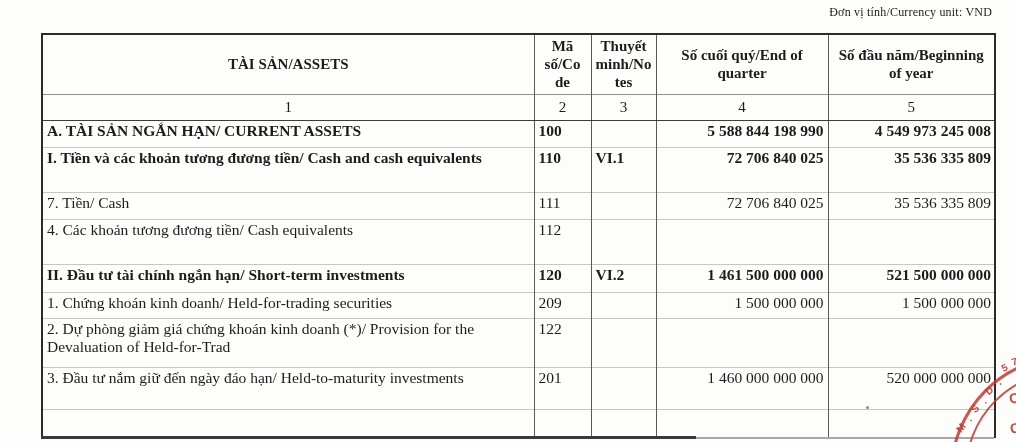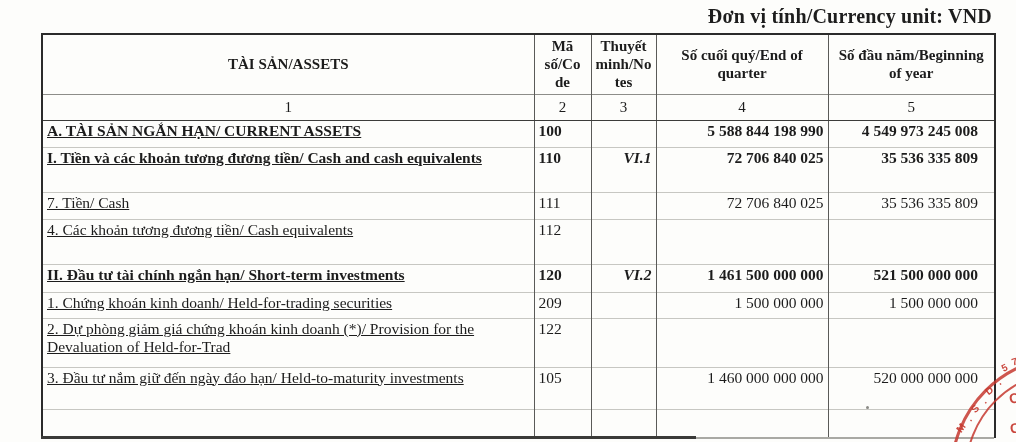--- a/index.html
+++ b/index.html
@@ -5,21 +5,21 @@
   html,body{margin:0;padding:0;}
   body{
     width:1016px;height:442px;position:relative;overflow:hidden;
     background:#fdfdfb;
     font-family:"Liberation Serif","DejaVu Serif",serif;
     color:#1c1c1c;
   }
   
   .currency-note{
     position:absolute;top:5px;right:24px;
-    font-size:20px;letter-spacing:.2px;color:#1d1d1d;font-weight:bold;
+    font-size:12px;letter-spacing:.2px;color:#1d1d1d;
   }
   
   table.doc-table{
     position:absolute;left:41px;top:33px;width:953px;
     border-collapse:collapse;table-layout:fixed;
     font-size:15.5px;
   }
   table.doc-table{border:2px solid #2b2b2b;border-bottom:none;}
   .doc-table td,.doc-table th{
     padding:1px 4px;overflow:hidden;
@@ -31,25 +31,25 @@
   .doc-table td:first-child,.doc-table th:first-child{border-left:none;}
   .doc-table .hdr th{
     text-align:center;vertical-align:middle;font-weight:bold;
     font-size:15px;line-height:1.22;
   }
   .doc-table .hdr .wrapfix{white-space:pre-line;margin-left:32px;}
   .doc-table .idx td{
     text-align:center;border-top:1px solid #8d8d89;
     border-bottom:1.5px solid #3c3c3a;font-size:15px;
   }
-  .c-label{text-align:left;vertical-align:top;padding-left:5px;text-decoration:underline;}
+  .c-label{text-align:left;vertical-align:top;padding-left:5px;}
   .c-code{text-align:left;vertical-align:top;}
-  .c-notes{text-align:right;vertical-align:top;font-style:italic;}
+  .c-notes{text-align:left;vertical-align:top;}
   .c-num{text-align:right;vertical-align:top;padding-right:8px;}
-  .c-num.last{padding-right:16px;}
+  .c-num.last{padding-right:3px;}
   tr.bold td{font-weight:bold;}
   
   tr.h-hdr{height:60px;} tr.h-idx{height:26px;}
   tr.h-27{height:27px;} tr.h-45{height:45px;} tr.h-28{height:28px;}
   tr.h-26{height:26px;margin-top:22px;} tr.h-49{height:49px;} tr.h-42{height:42px;}
   tr.h-29{height:29px;}
   
   .bottom-rule-dark{
     position:absolute;left:41px;top:436px;width:655px;height:3px;
     background:#3a3a38;
@@ -164,21 +164,21 @@
   <tr class="h-49">
     <td class="c-label">2. Dự phòng giảm giá chứng khoán kinh doanh (*)/  Provision for the Devaluation of Held-for-Trad</td>
     <td class="c-code">122</td>
     <td class="c-notes"></td>
     <td class="c-num"></td>
     <td class="c-num last"></td>
   </tr>
 
   <tr class="h-42">
     <td class="c-label">3. Đầu tư nắm giữ đến ngày đáo hạn/ Held-to-maturity investments</td>
-    <td class="c-code">105</td>
+    <td class="c-code">201</td>
     <td class="c-notes"></td>
     <td class="c-num">1 460 000 000 000</td>
     <td class="c-num last">520 000 000 000</td>
   </tr>
 
   <tr class="h-29">
     <td class="c-label"></td>
     <td class="c-code"></td>
     <td class="c-notes"></td>
     <td class="c-num"></td>

